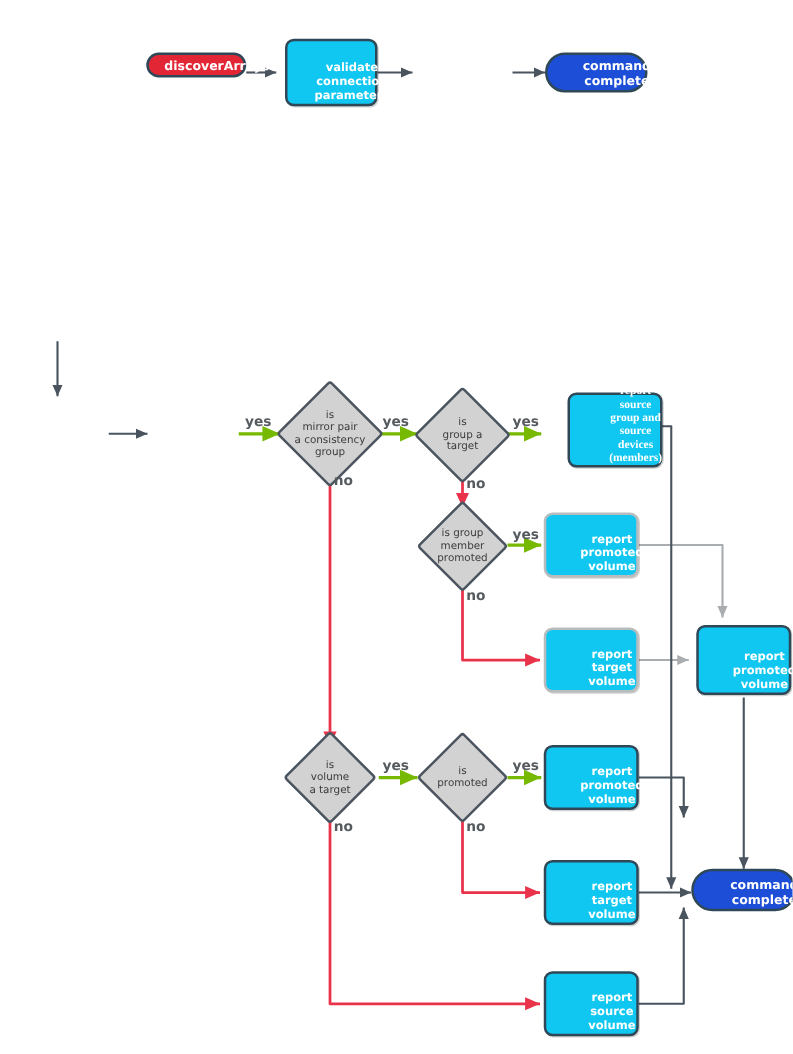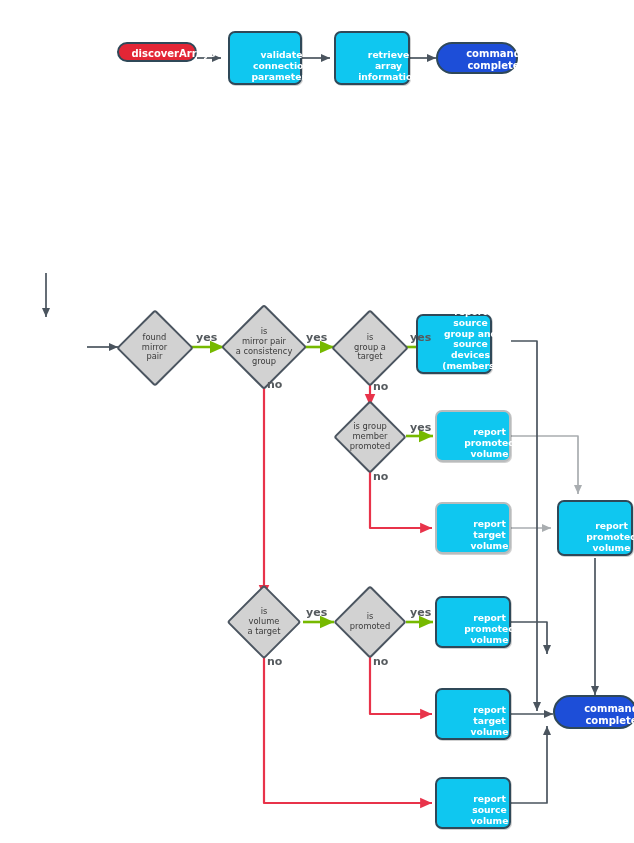--- a/index.html
+++ b/index.html
@@ -96,34 +96,27 @@
   </svg>
 
   <div class="node term start" style="left:117px;top:42px;width:80px;height:20px;">
     <span>discoverArrays</span>
   </div>
 
   <div class="node proc" style="left:228px;top:31px;width:74px;height:54px;">
     <span class="ml">validate<br>connection<br>parameters</span>
   </div>
 
-  <div class="node proc" style="left:334px;top:31px;width:76px;height:54px;">
-    <span class="ml">retrieve<br>array<br>information</span>
-  </div>
 
   <div class="node term end" style="left:436px;top:42px;width:82px;height:32px;">
     <span class="ml">command<br>complete</span>
   </div>
 
 
 
-  <div class="dia" style="left:118px;top:311px;width:73px;height:73px;">
-    <div class="shape" style="width:51px;height:51px;"></div>
-    <div class="lbl ml">found<br>mirror<br>pair</div>
-  </div>
 
   <div class="dia" style="left:224px;top:305px;width:80px;height:84px;">
     <div class="shape" style="width:57px;height:57px;"></div>
     <div class="lbl ml">is<br>mirror pair<br>a consistency<br>group</div>
   </div>
 
   <div class="dia" style="left:334px;top:311px;width:72px;height:73px;">
     <div class="shape" style="width:51px;height:51px;"></div>
     <div class="lbl ml">is<br>group a<br>target</div>
   </div>
@@ -136,21 +129,21 @@
   <div class="dia" style="left:225px;top:587px;width:78px;height:70px;">
     <div class="shape" style="width:49px;height:49px;"></div>
     <div class="lbl ml">is<br>volume<br>a target</div>
   </div>
 
   <div class="dia" style="left:334px;top:588px;width:72px;height:68px;">
     <div class="shape" style="width:48px;height:48px;"></div>
     <div class="lbl ml">is<br>promoted</div>
   </div>
 
-  <div class="node proc" style="left:416px;top:314px;width:76px;height:60px;">
+  <div class="node proc" style="left:454px;top:314px;width:76px;height:60px;font-family:Liberation Serif, serif;">
     <span class="ml">report source<br>group and<br>source devices<br>(members)</span>
   </div>
 
   <div class="node proc soft" style="left:435px;top:410px;width:76px;height:52px;">
     <span class="ml">report<br>promoted<br>volume</span>
   </div>
 
   <div class="node proc soft" style="left:435px;top:502px;width:76px;height:52px;">
     <span class="ml">report<br>target<br>volume</span>
   </div>

